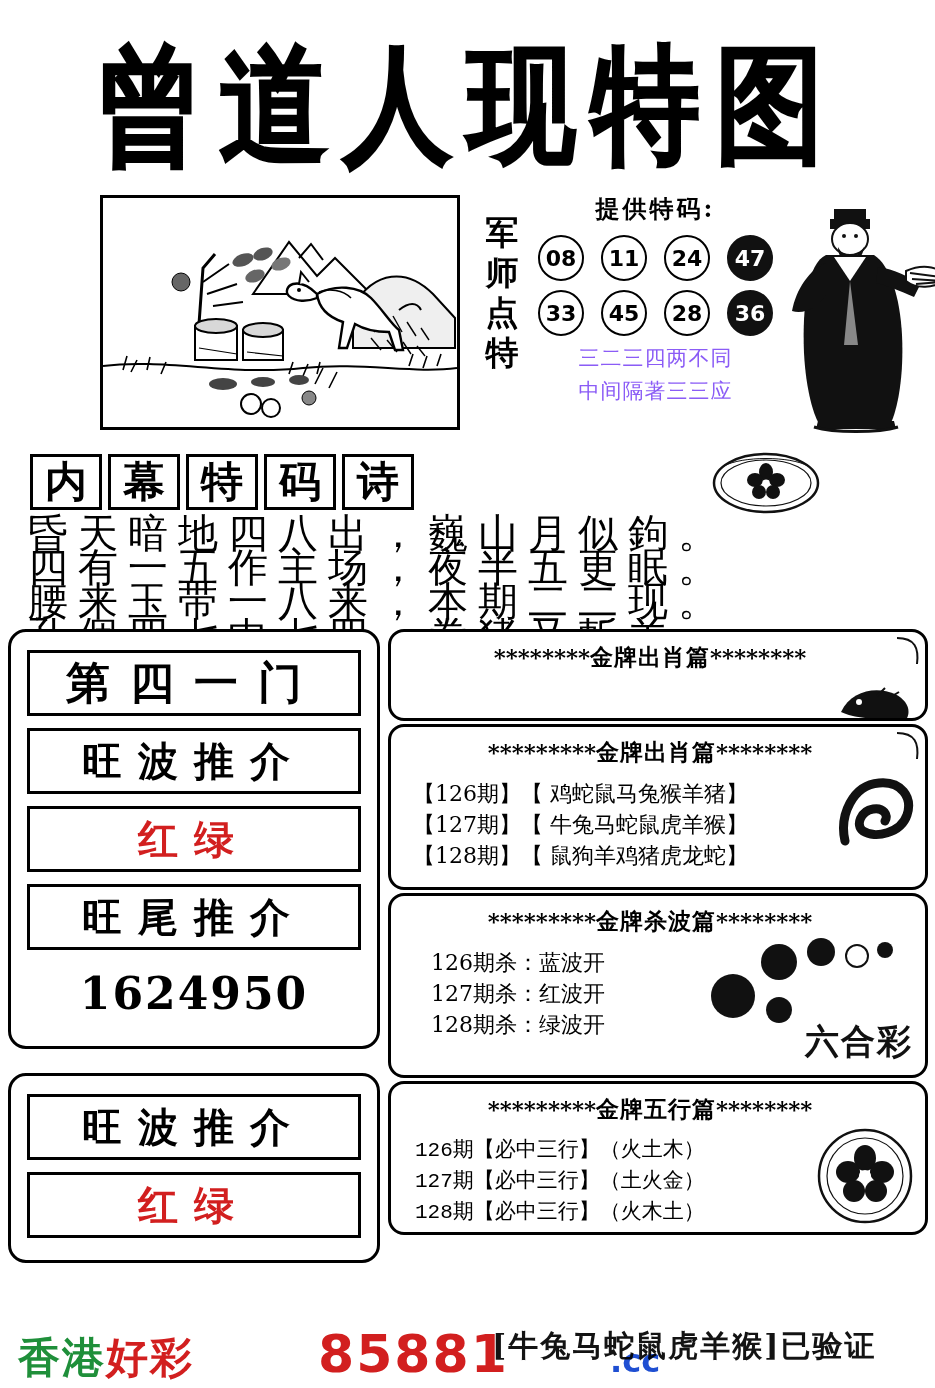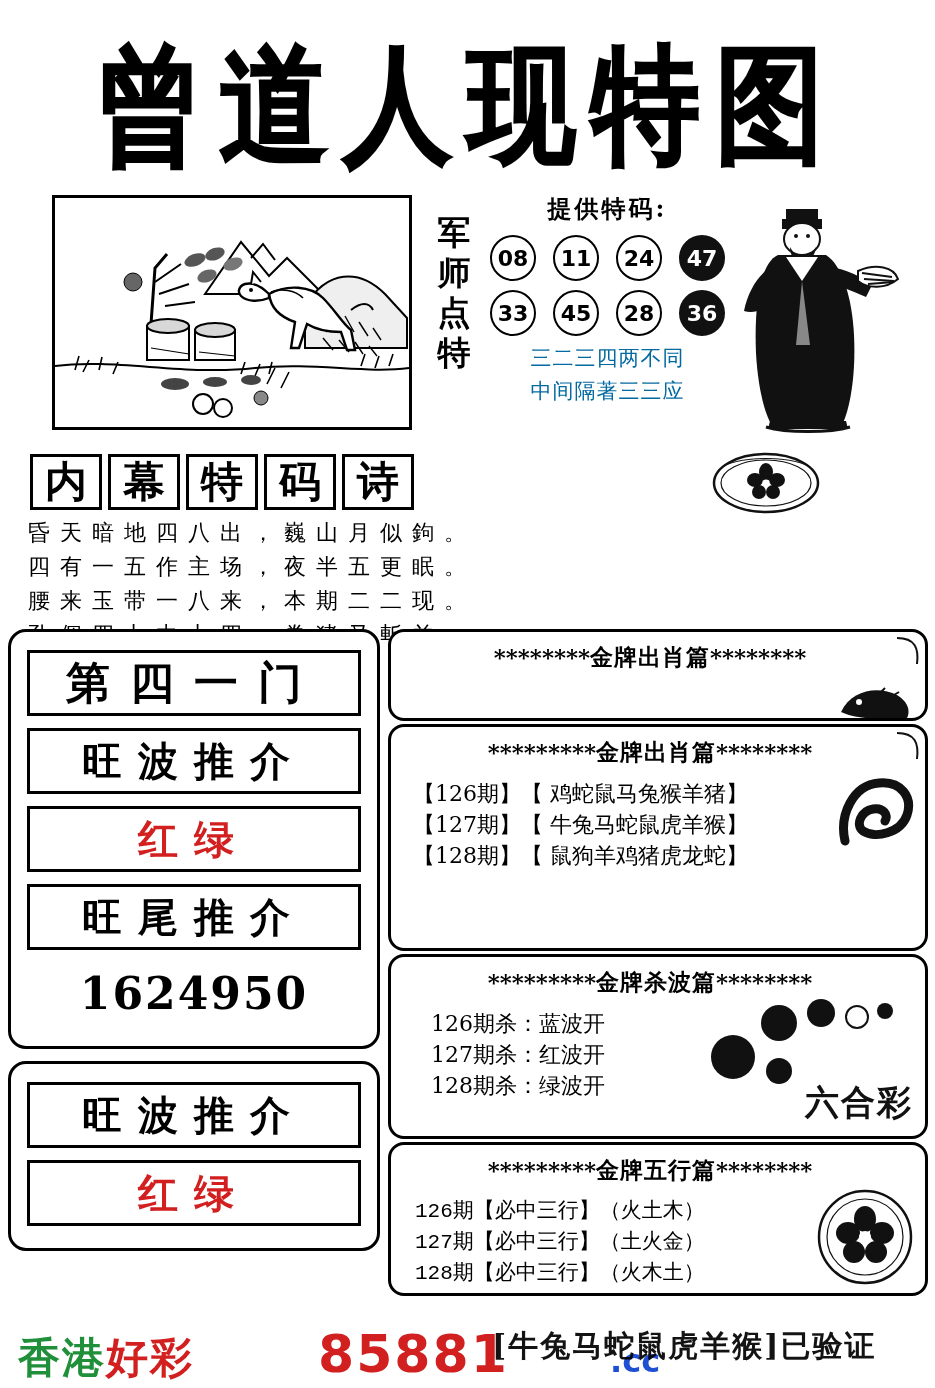--- a/index.html
+++ b/index.html
@@ -31,20 +31,21 @@
     white-space: nowrap;
     -webkit-text-stroke: 2px #000;
     transform: scaleY(1.18);
   }
 
   
   .upper {
     position: relative;
     width: 791px;
     height: 265px;
+    margin-left: 48px;
   }
   .pic-box {
     position: absolute;
     left: 52px; top: 10px;
     width: 360px; height: 235px;
     border: 3px solid #000;
     background: #fdfdfd;
     overflow: hidden;
   }
   .pic-box svg { display: block; }
@@ -92,21 +93,21 @@
     color: #000;
   }
   .ball.dark { background: #111; color: #fff; border-color: #111; }
   .poem-2 {
     margin-top: 6px;
     font-family: "DejaVu Serif", serif;
     font-size: 21px;
     line-height: 27px;
     letter-spacing: 1px;
     text-align: center;
-    color: #0369a1;
+    color: #8b5cf6;
     white-space: nowrap;
   }
 
   .sage {
     position: absolute;
     left: 726px; top: 0px;
     width: 175px; height: 250px;
   }
 
   
@@ -134,21 +135,21 @@
   .seal {
     position: absolute;
     left: 712px; top: -2px;
     width: 108px; height: 62px;
   }
   .poem-lines {
     position: absolute;
     left: 28px; top: 62px;
     width: 880px;
     font-family: "DejaVu Serif", serif;
-    font-size: 22px;
+    font-size: 40px;
     line-height: 34px;
     letter-spacing: 10px;
     color: #000;
     white-space: nowrap;
   }
   .poem-lines div:last-child {
     overflow: hidden;
     height: 22px;
   }
 
@@ -161,21 +162,21 @@
   .left-col {
     position: absolute;
     left: 8px; top: 0px;
     width: 372px;
   }
   .panel {
     border: 3px solid #000;
     border-radius: 18px;
     padding: 10px 10px;
     background: #fff;
-    margin-bottom: 12px;
+    margin-bottom: 24px;
   }
   .cellbox {
     border: 3px solid #000;
     margin: 8px 6px 12px 6px;
     height: 66px;
     display: flex; align-items: center; justify-content: center;
     font-family: "DejaVu Serif", serif;
     font-weight: bold;
     font-size: 40px;
     letter-spacing: 16px;
@@ -458,21 +459,21 @@
       <svg class="corner-img" style="top:4px;right:4px" width="26" height="30" viewBox="0 0 26 30">
         <path d="M2 2 C20 2 24 12 22 28" fill="none" stroke="#111" stroke-width="2"></path>
       </svg>
       <svg class="corner-img" style="top:50px;right:12px" width="76" height="40" viewBox="0 0 76 40">
         <path d="M4 30 C14 8 40 4 58 12 C70 18 74 28 70 36 C54 38 20 38 4 30 Z" fill="#111"></path>
         <circle cx="22" cy="20" r="3" fill="#fff"></circle>
         <path d="M40 14 l8 -8 M52 16 l10 -6" stroke="#111" stroke-width="2" fill="none"></path>
       </svg>
     </div>
 
-    <div class="rbox" style="height:227px">
+    <div class="rbox" style="height:166px">
       <div class="rhead">
         <span class="stars">*********</span><span>金牌出肖篇</span><span class="stars">********</span>
       </div>
       <div class="rlist">
         <div>【126期】【 鸡蛇鼠马兔猴羊猪】</div>
         <div>【127期】【 牛兔马蛇鼠虎羊猴】</div>
         <div>【128期】【 鼠狗羊鸡猪虎龙蛇】</div>
       </div>
       <svg class="corner-img" style="top:4px;right:4px" width="26" height="30" viewBox="0 0 26 30">
         <path d="M2 2 C20 2 24 12 22 28" fill="none" stroke="#111" stroke-width="2"></path>

